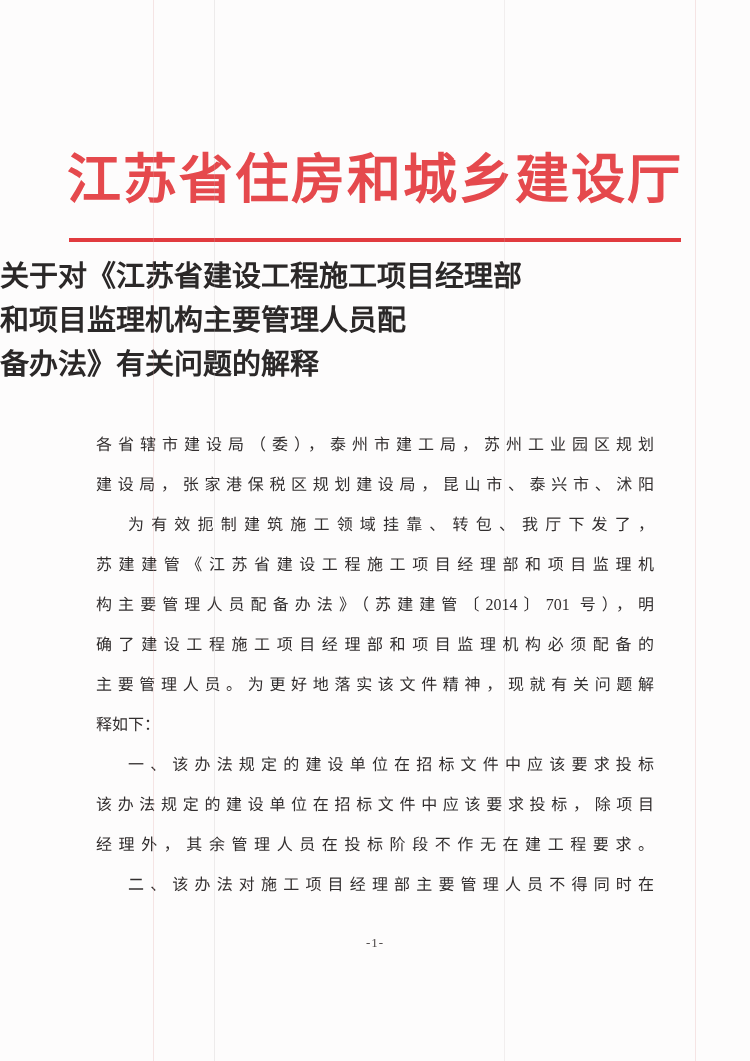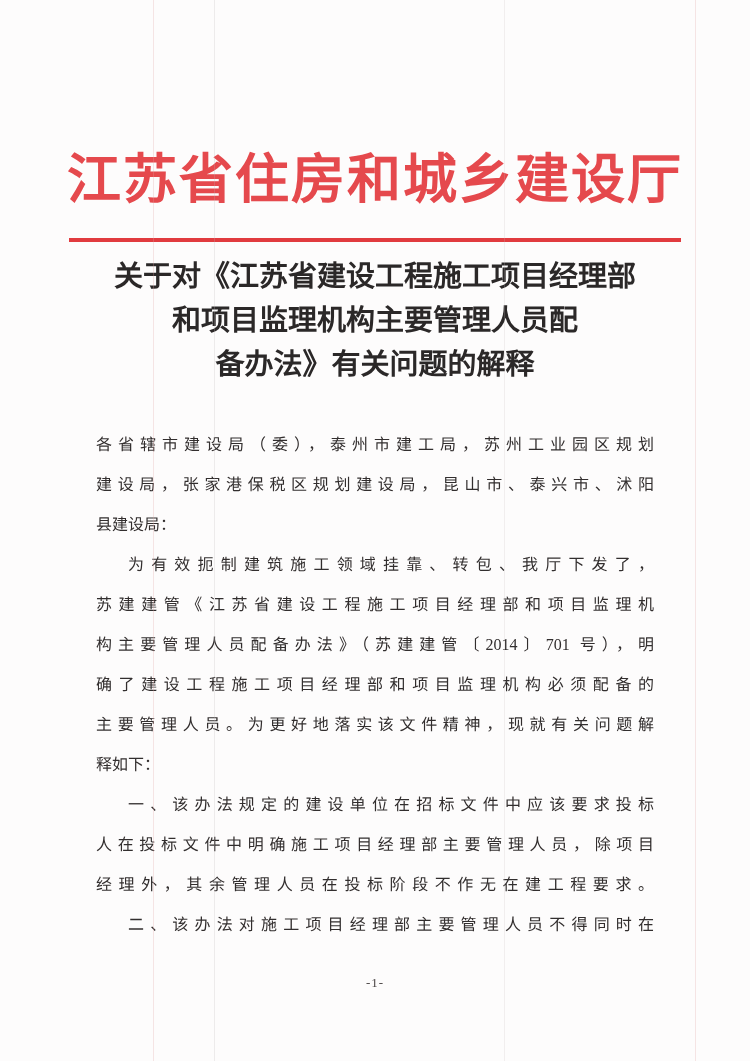--- a/index.html
+++ b/index.html
@@ -36,21 +36,21 @@
     white-space: nowrap;
   }
   .rule {
     width: 612px;
     height: 4px;
     background: #e13b3f;
     margin: 23px auto 0 auto;
   }
   .doc-title {
     margin-top: 12px;
-    text-align: center;
+    text-align: left;
     font-size: 29px;
     line-height: 44px;
     font-weight: bold;
     color: #2b2828;
   }
   .doc-body {
     width: 558px;
     margin: 39px auto 0 auto;
     font-size: 16px;
   }
@@ -86,28 +86,27 @@
 
   <div class="doc-title">
     <div>关于对《江苏省建设工程施工项目经理部</div>
     <div>和项目监理机构主要管理人员配</div>
     <div>备办法》有关问题的解释</div>
   </div>
 
   <div class="doc-body">
     <div class="bline">各省辖市建设局（委），泰州市建工局，苏州工业园区规划</div>
     <div class="bline">建设局，张家港保税区规划建设局，昆山市、泰兴市、沭阳</div>
-    <div class="bline short">县建设局：</div>
     <div class="bline ind">为有效扼制建筑施工领域挂靠、转包、我厅下发了，</div>
     <div class="bline">苏建建管《江苏省建设工程施工项目经理部和项目监理机</div>
     <div class="bline">构主要管理人员配备办法》（苏建建管〔2014〕701 号），明</div>
     <div class="bline">确了建设工程施工项目经理部和项目监理机构必须配备的</div>
     <div class="bline">主要管理人员。为更好地落实该文件精神，现就有关问题解</div>
     <div class="bline short">释如下：</div>
     <div class="bline ind">一、该办法规定的建设单位在招标文件中应该要求投标</div>
-    <div class="bline">人在投标文件中明确施工项目经理部主要管理人员，除项目</div>
+    <div class="bline">该办法规定的建设单位在招标文件中应该要求投标，除项目</div>
     <div class="bline">经理外，其余管理人员在投标阶段不作无在建工程要求。</div>
     <div class="bline ind">二、该办法对施工项目经理部主要管理人员不得同时在</div>
   </div>
 
   <div class="page-number">-1-</div>
 
 </div>
 
 </body></html>

